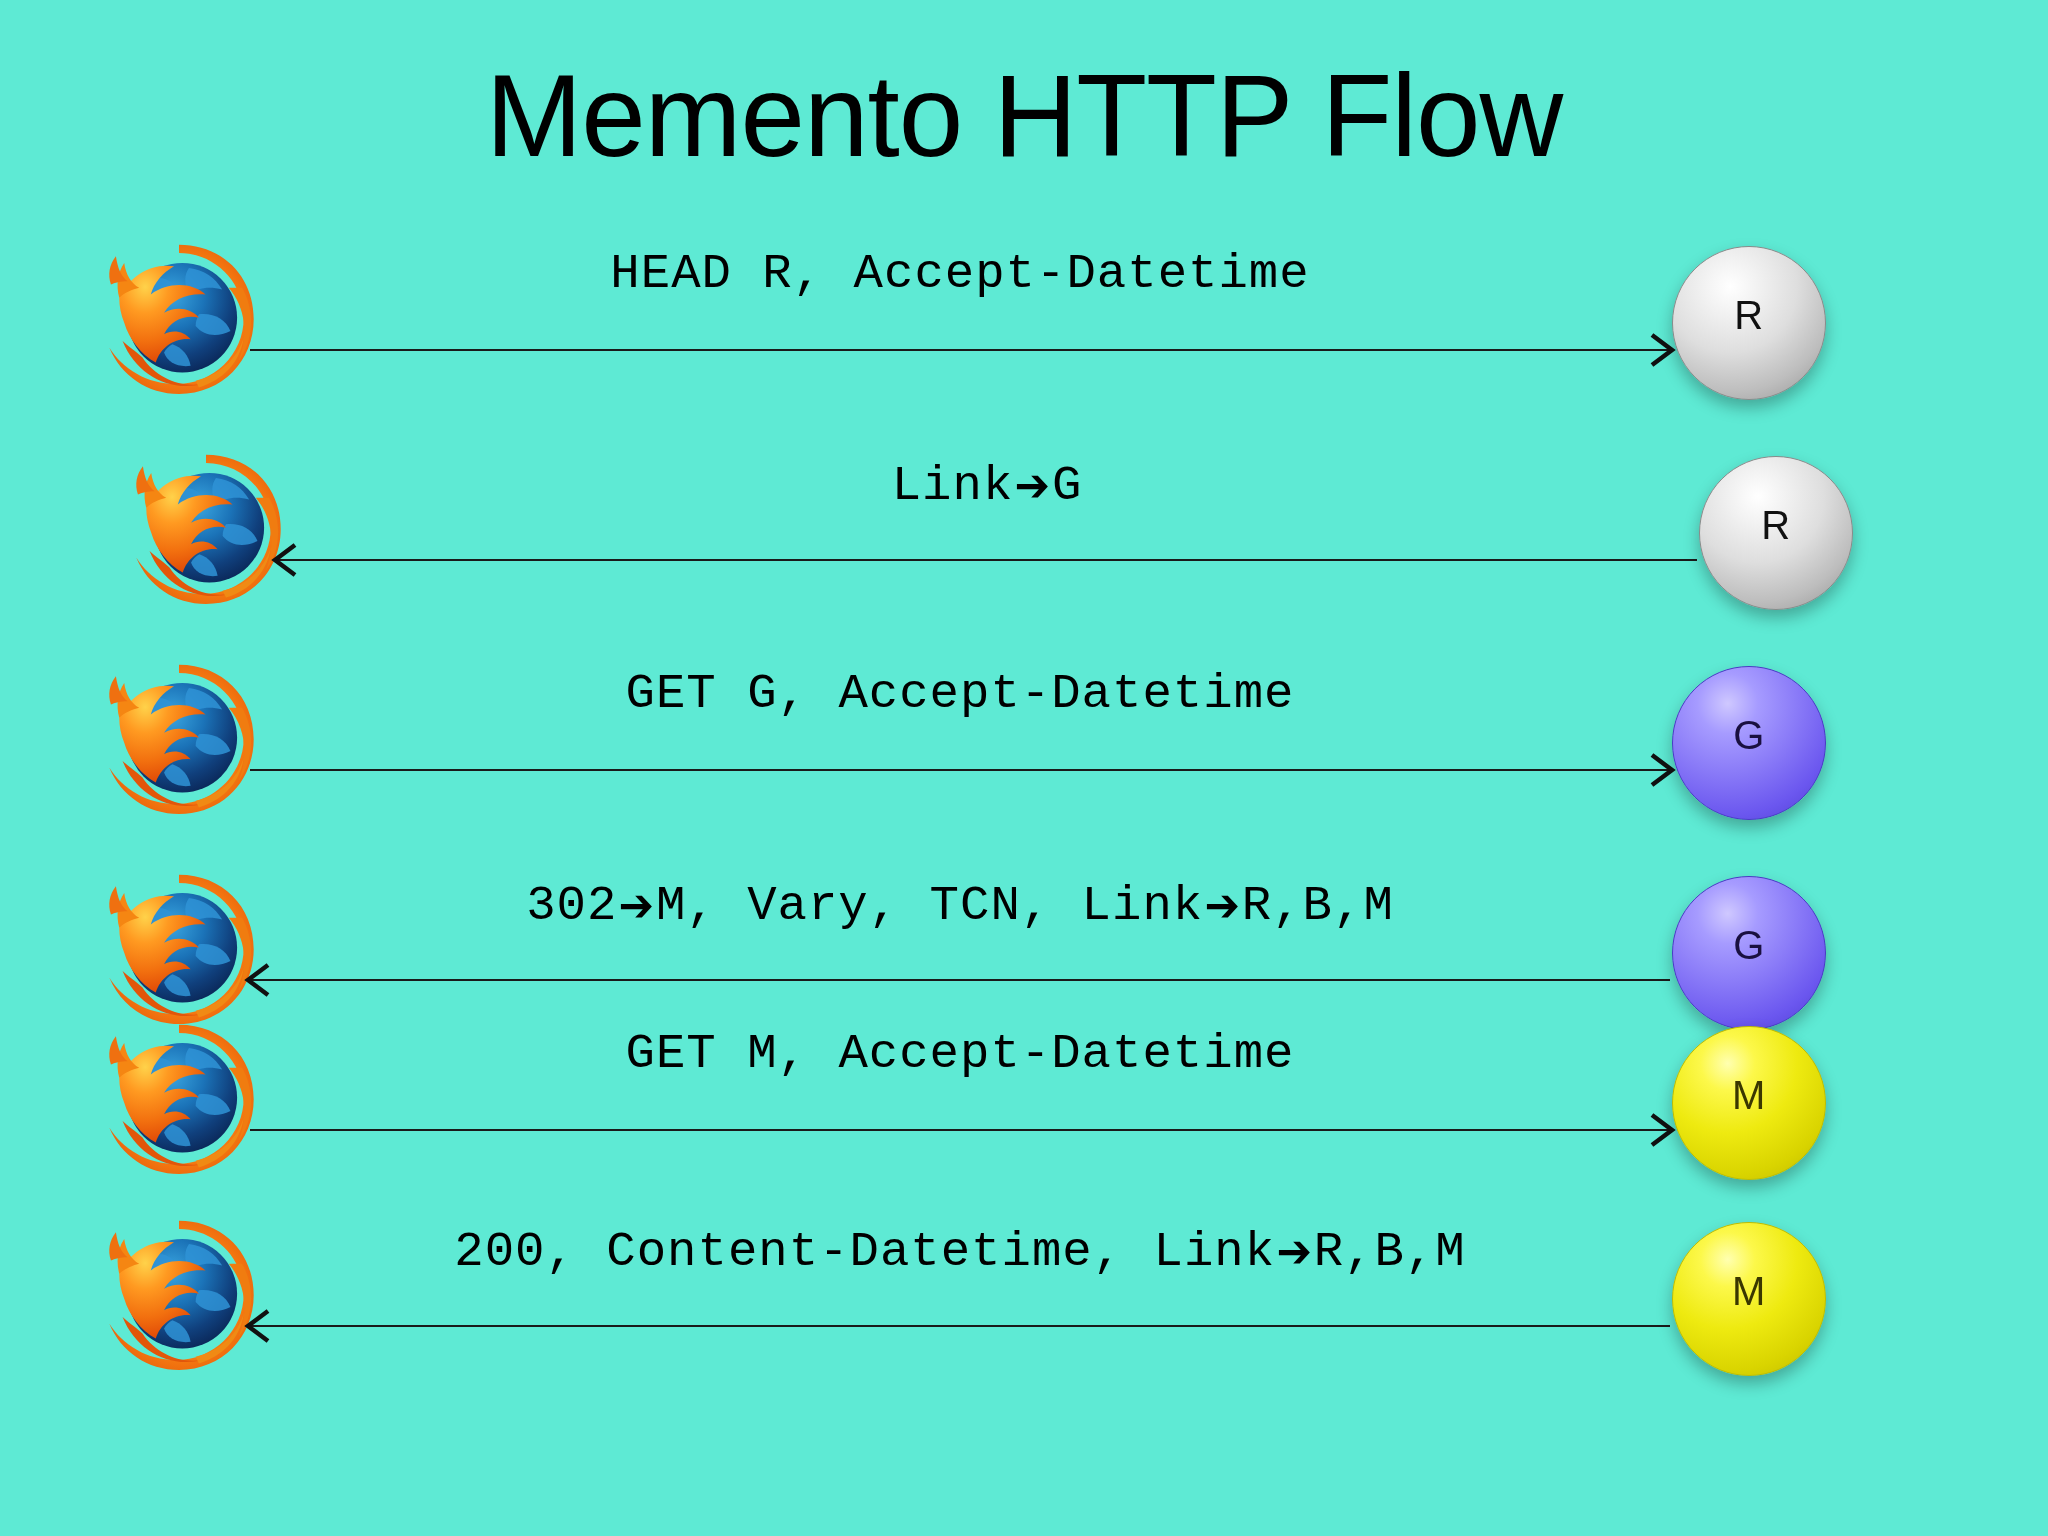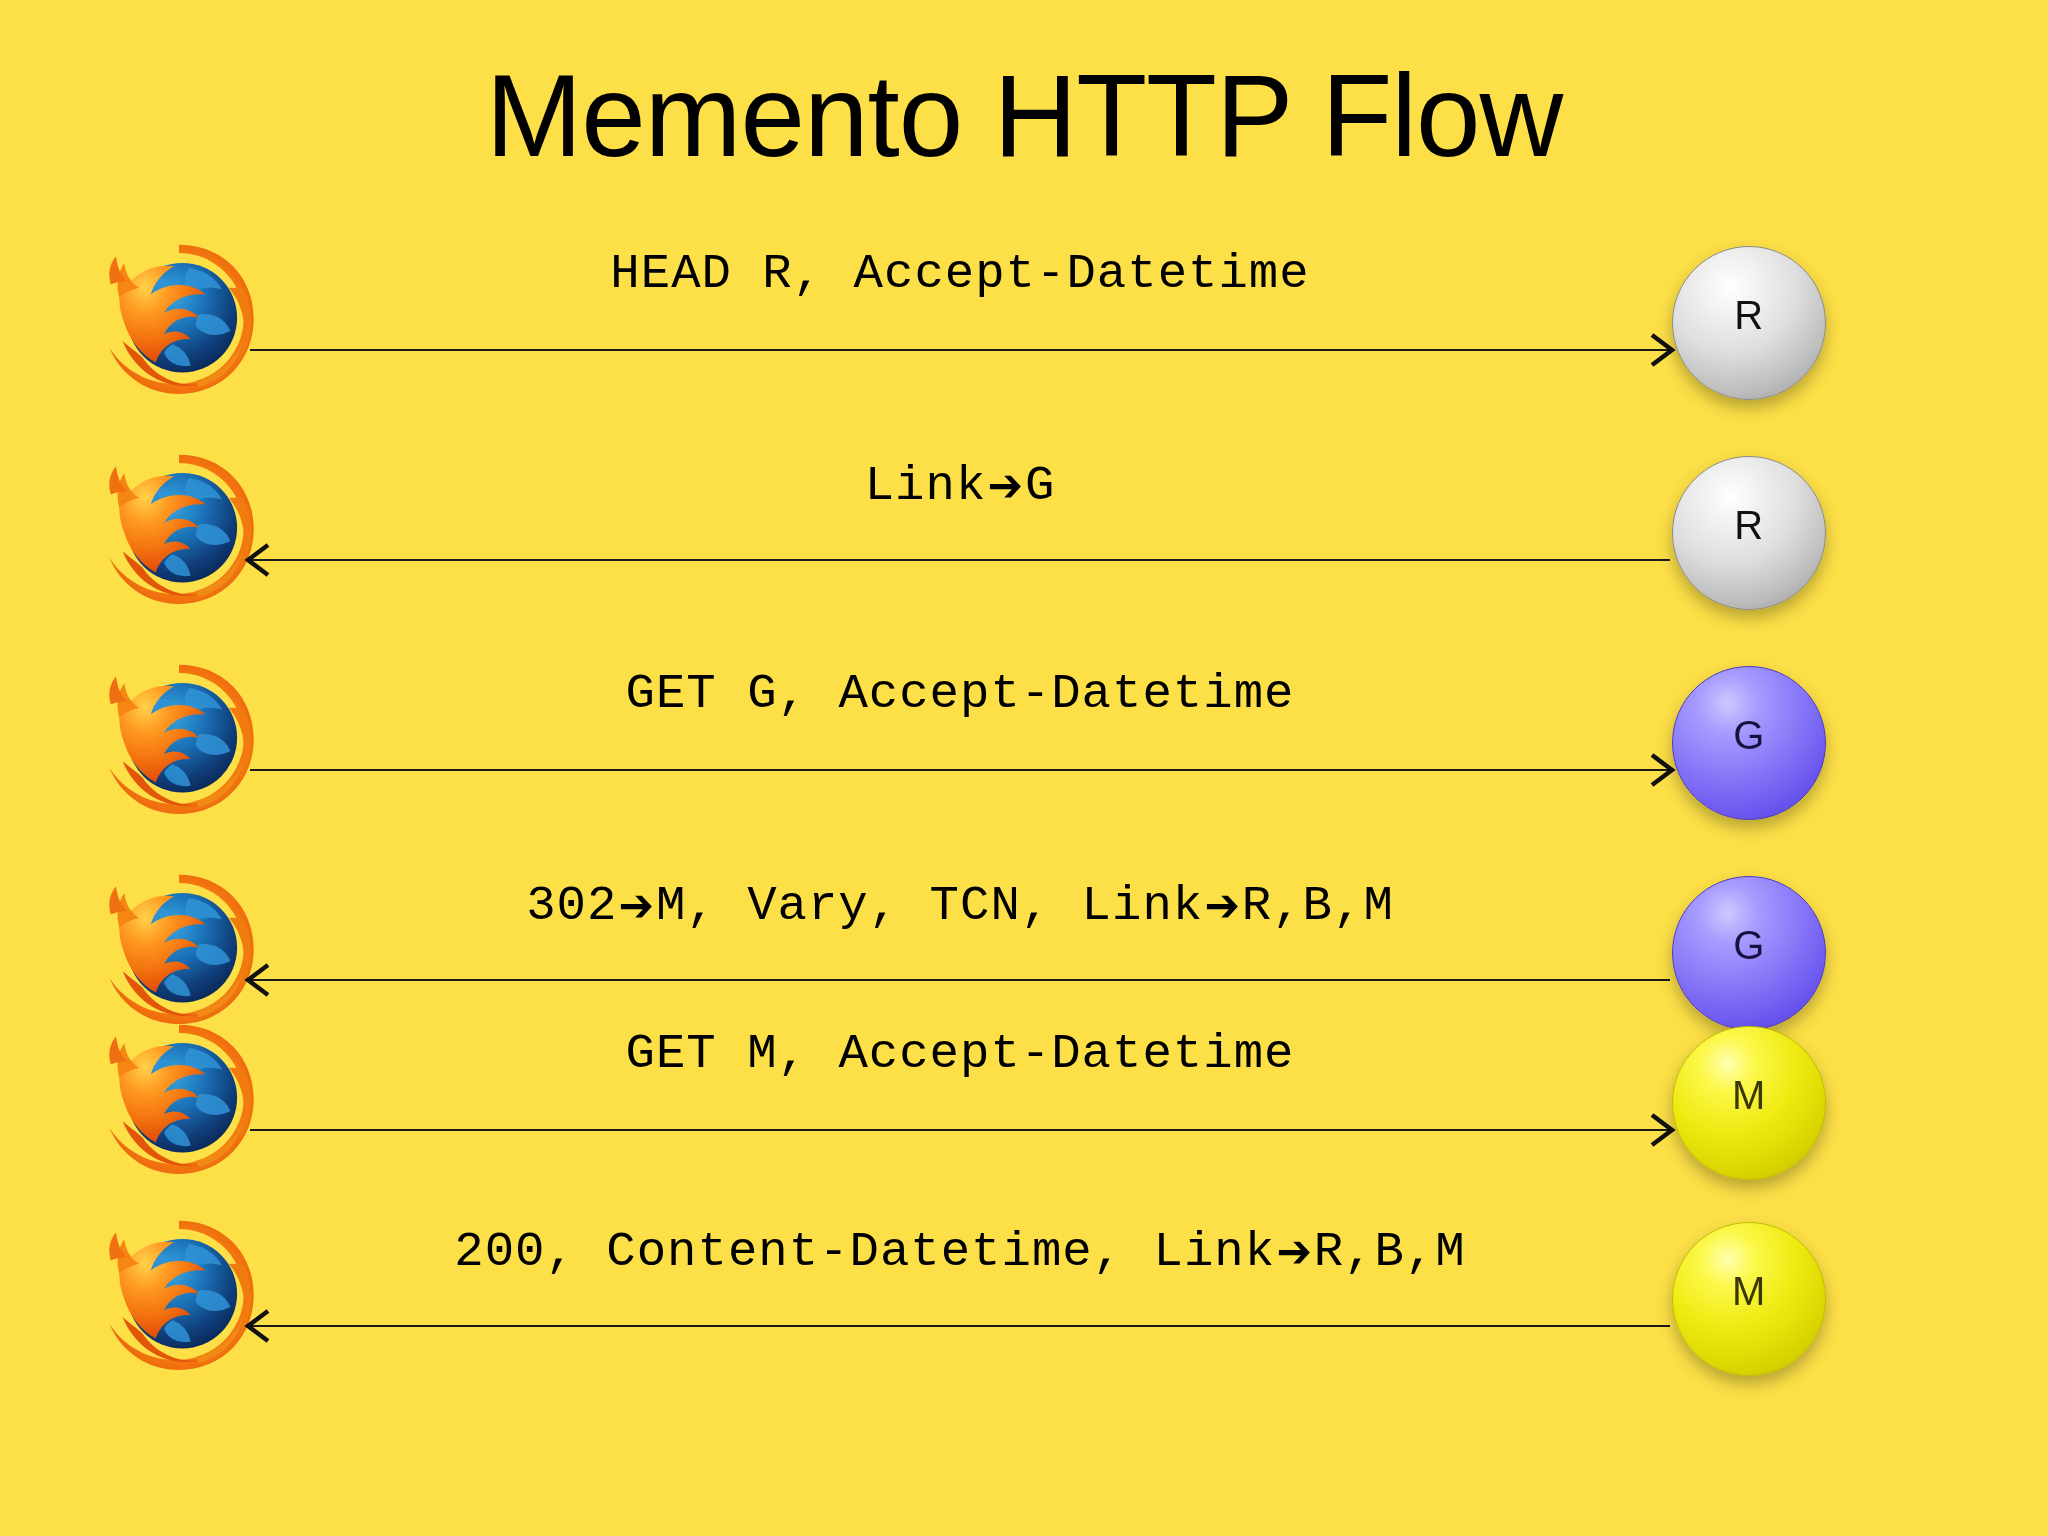--- a/index.html
+++ b/index.html
@@ -11,21 +11,21 @@
     width: 2048px;
     height: 1536px;
     font-family: "Liberation Sans", sans-serif;
     overflow: hidden;
     position: relative;
   }
 
   #slide {
     position: absolute;
     inset: 0;
-    background: #fde047;
+    background: #5eead4;
     padding-left: 17px;
   }
 
   
   #title {
     position: absolute;
     top: 52px;
     left: 0;
     width: 2048px;
     text-align: center;
@@ -232,21 +232,21 @@
         </svg>
       </div>
     </div>
 
     <div class="node silver">
       <span class="node-label">R</span>
     </div>
 
   </div>
 
-  <div class="row" style="top: 438px;">
+  <div class="row" style="top: 438px; margin-left: 27px;">
 
     <div class="ff-logo">
       <svg viewBox="0 0 100 100" xmlns="http://www.w3.org/2000/svg" aria-hidden="true">
         <defs>
           <radialGradient id="globeGrad" cx="40%" cy="30%" r="72%">
             <stop offset="0%" stop-color="#3aa6e0"></stop>
             <stop offset="42%" stop-color="#1b73b8"></stop>
             <stop offset="78%" stop-color="#10407d"></stop>
             <stop offset="100%" stop-color="#0b2a5c"></stop>
           </radialGradient>

